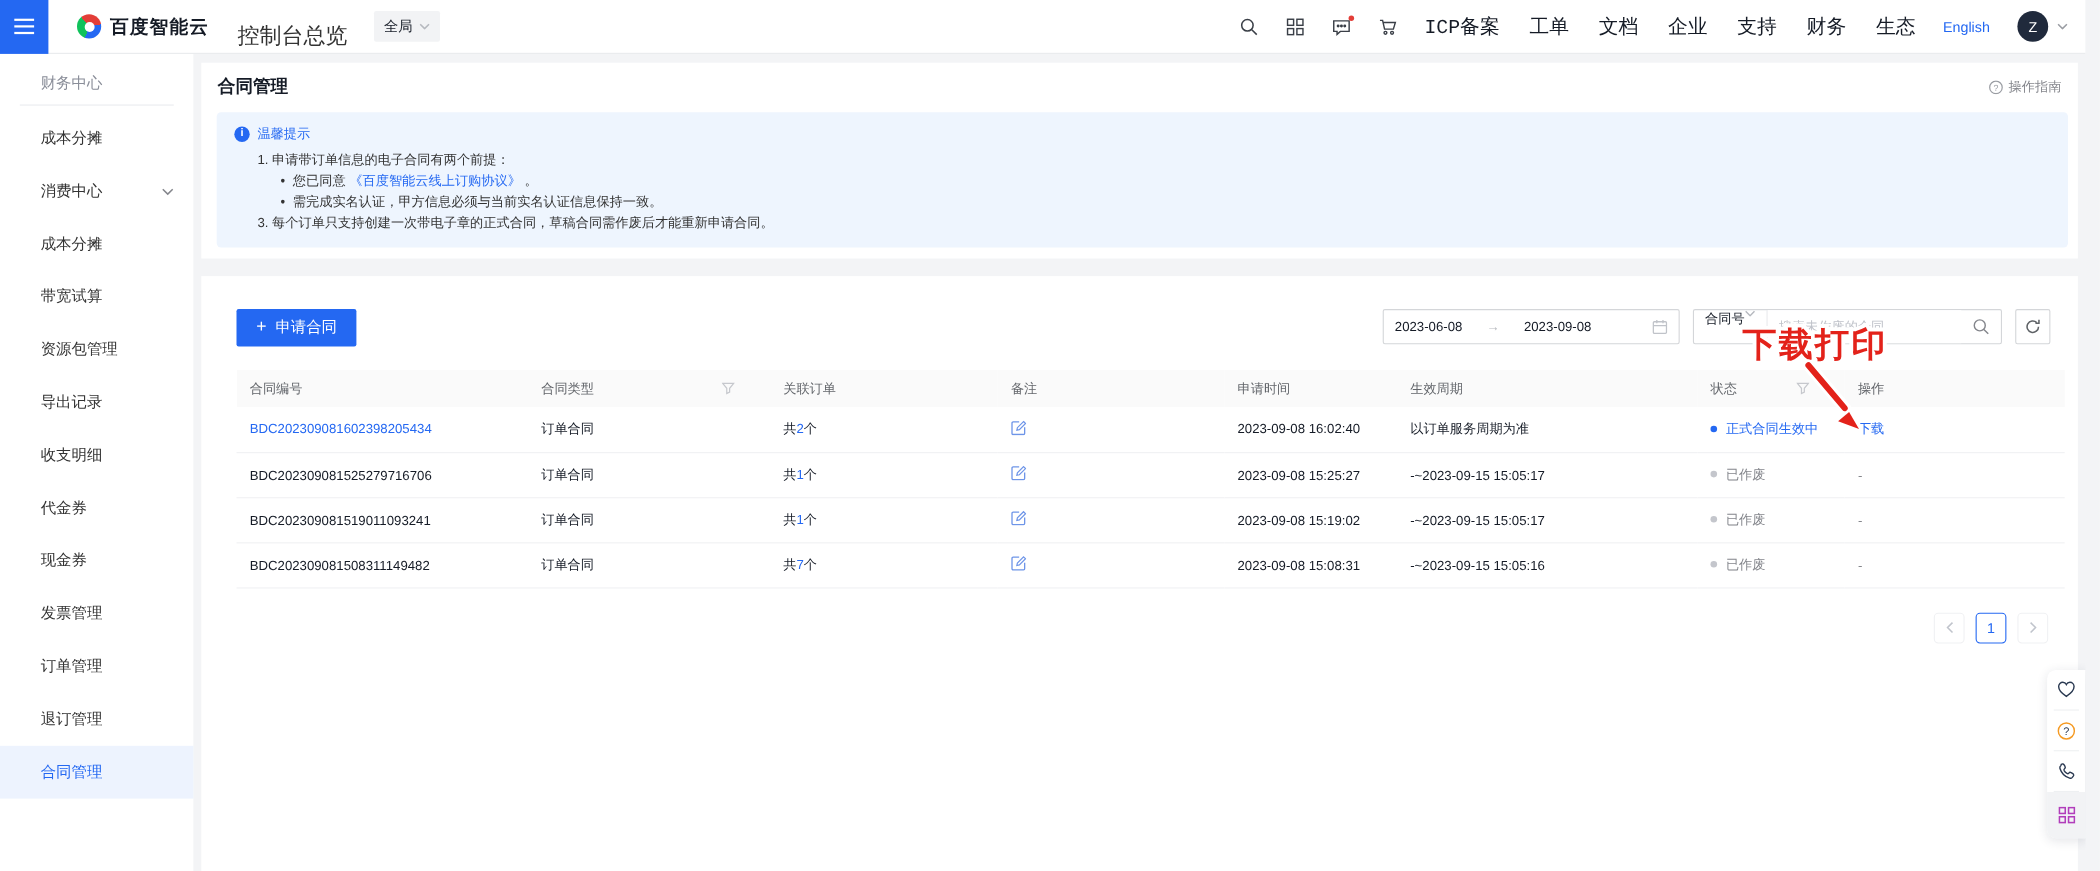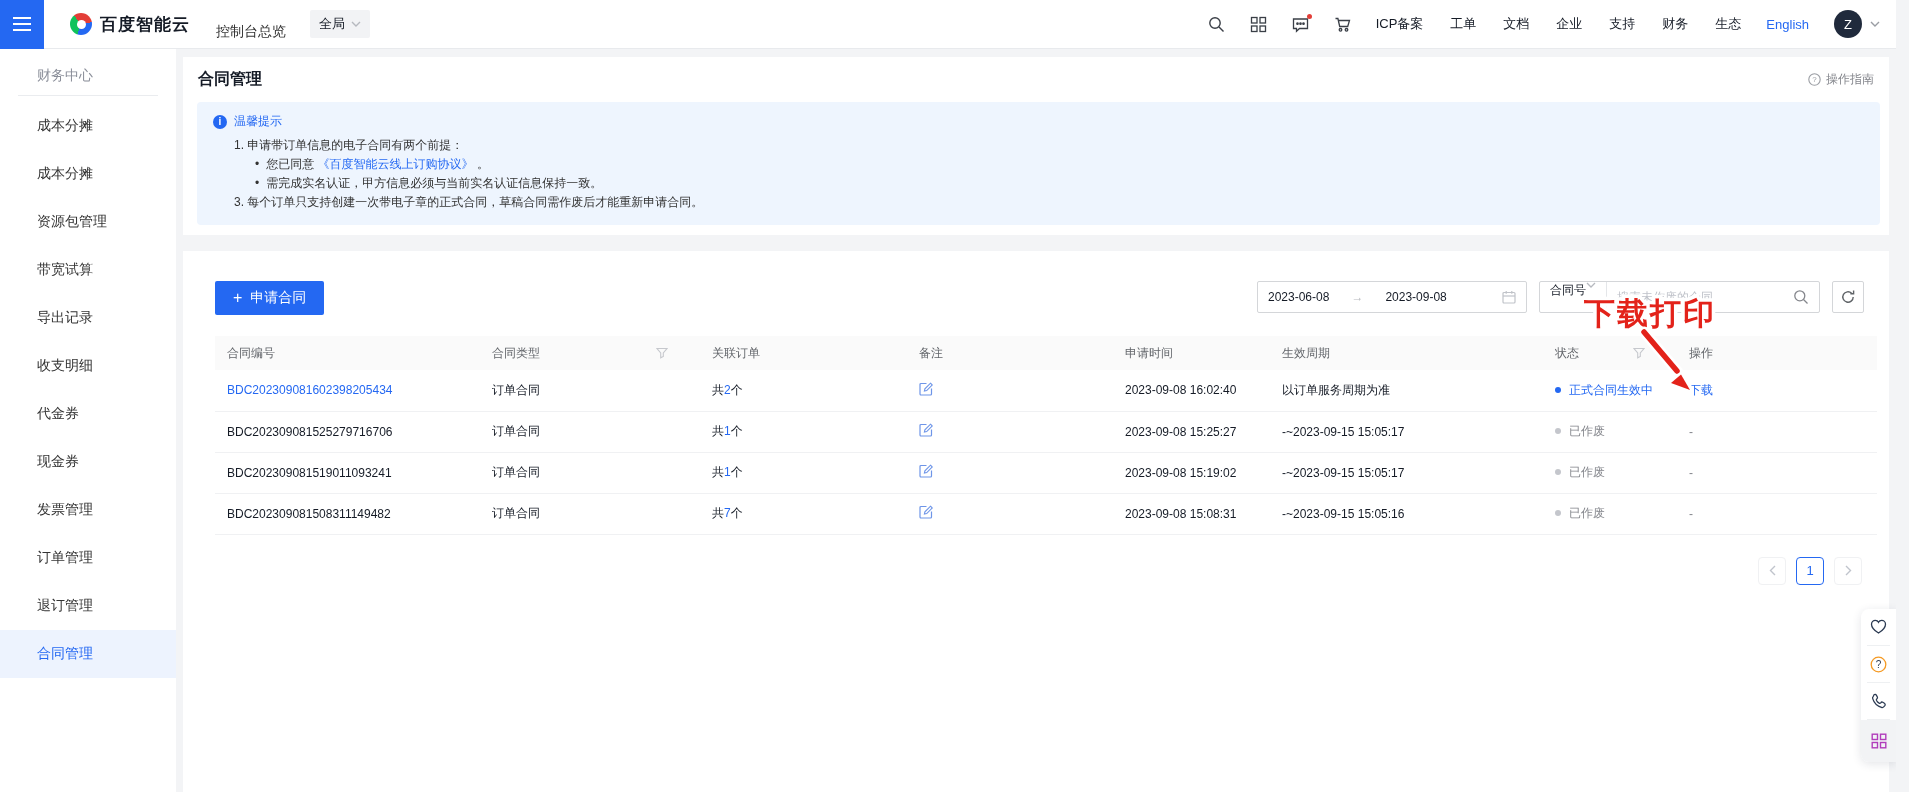--- a/index.html
+++ b/index.html
@@ -17,30 +17,30 @@
   }
   .hamburger { width:44px; height:49px; background:#2468f2; display:flex; flex-direction:column;
     justify-content:center; align-items:center; gap:4px; cursor:pointer; flex:none; }
   .hamburger span { display:block; width:18px; height:2px; background:#fff; }
   .brand { display:flex; align-items:center; gap:8px; margin-left:26px; flex:none; }
   .logo-ring { width:22px; height:22px; border-radius:50%;
     background:conic-gradient(from 200deg, #10c25b 0 120deg, #e33e38 120deg 240deg, #2468f2 240deg 360deg);
     display:flex; align-items:center; justify-content:center; }
   .logo-ring i { display:block; width:9px; height:9px; background:#fff; border-radius:50%; }
   .brand-text { font-size:17px; font-weight:bold; color:#151b26; letter-spacing:1px; }
-  .console-link { font-size:14px; color:#333; margin-left:26px; text-decoration:none; cursor:pointer;margin-top:16px; }
+  .console-link { font-size:20px; color:#333; margin-left:26px; text-decoration:none; cursor:pointer;margin-top:16px; }
   .region-select { display:flex; align-items:center; gap:6px; background:#f2f3f5; border-radius:2px;
     height:28px; padding:0 9px; margin-left:24px; font-size:13px; color:#151b26; cursor:pointer; }
   .spacer { flex:1; }
   .hdr-right { display:flex; align-items:center; gap:25px; padding-right:16px; }
   .hdr-icon { width:17px; height:17px; display:inline-flex; position:relative; cursor:pointer; }
   .hdr-icon svg { width:17px; height:17px; }
   .red-dot { position:absolute; top:-2px; right:-3px; width:5px; height:5px; background:#e33e38; border-radius:50%; }
   .nav-links { display:flex; align-items:center; gap:27px; }
-  .nav-link { font-size:13px; color:#151b26; text-decoration:none; cursor:pointer; white-space:nowrap; }
+  .nav-link { font-size:18px; color:#151b26; text-decoration:none; cursor:pointer; white-space:nowrap;font-family:Liberation Mono, monospace; }
   .lang-link { font-size:13px; color:#2468f2; text-decoration:none; cursor:pointer; }
   .avatar { width:28px; height:28px; border-radius:50%; background:#202a3c; color:#fff; font-size:13px;
     display:flex; align-items:center; justify-content:center; cursor:pointer; }
   .avatar-chev { display:inline-flex; margin-left:-17px; cursor:pointer; }
 
   
   .body-row { display:flex; height:743px; }
   .sidebar { width:176px; background:#fff; flex:none; padding-top:12px; }
   .side-title { height:30px; display:flex; align-items:center; padding-left:37px; font-size:14px; color:#8a8e99; }
   .side-divider { border-top:1px solid #eaecef; margin:4px 18px 6px 18px; }
@@ -206,29 +206,37 @@
 
     <aside class="sidebar">
       <div class="side-title">财务中心</div>
       <div class="side-divider"></div>
       <nav>
           <div class="side-item">
     <span class="side-label">成本分摊</span>
 
   </div>
           <div class="side-item">
+    <span class="side-label">消费中心</span>
+    <span class="side-chev">
+      <svg width="11" height="7" viewBox="0 0 11 7">
+                <polyline points="1,1 5.5,5.5 10,1" fill="none" stroke="#84868c" stroke-width="1.4"></polyline>
+              </svg>
+    </span>
+  </div>
+          <div class="side-item">
     <span class="side-label">成本分摊</span>
 
   </div>
           <div class="side-item">
+    <span class="side-label">带宽试算</span>
+
+  </div>
+          <div class="side-item">
     <span class="side-label">资源包管理</span>
-
-  </div>
-          <div class="side-item">
-    <span class="side-label">带宽试算</span>
 
   </div>
           <div class="side-item">
     <span class="side-label">导出记录</span>
 
   </div>
           <div class="side-item">
     <span class="side-label">收支明细</span>
 
   </div>

